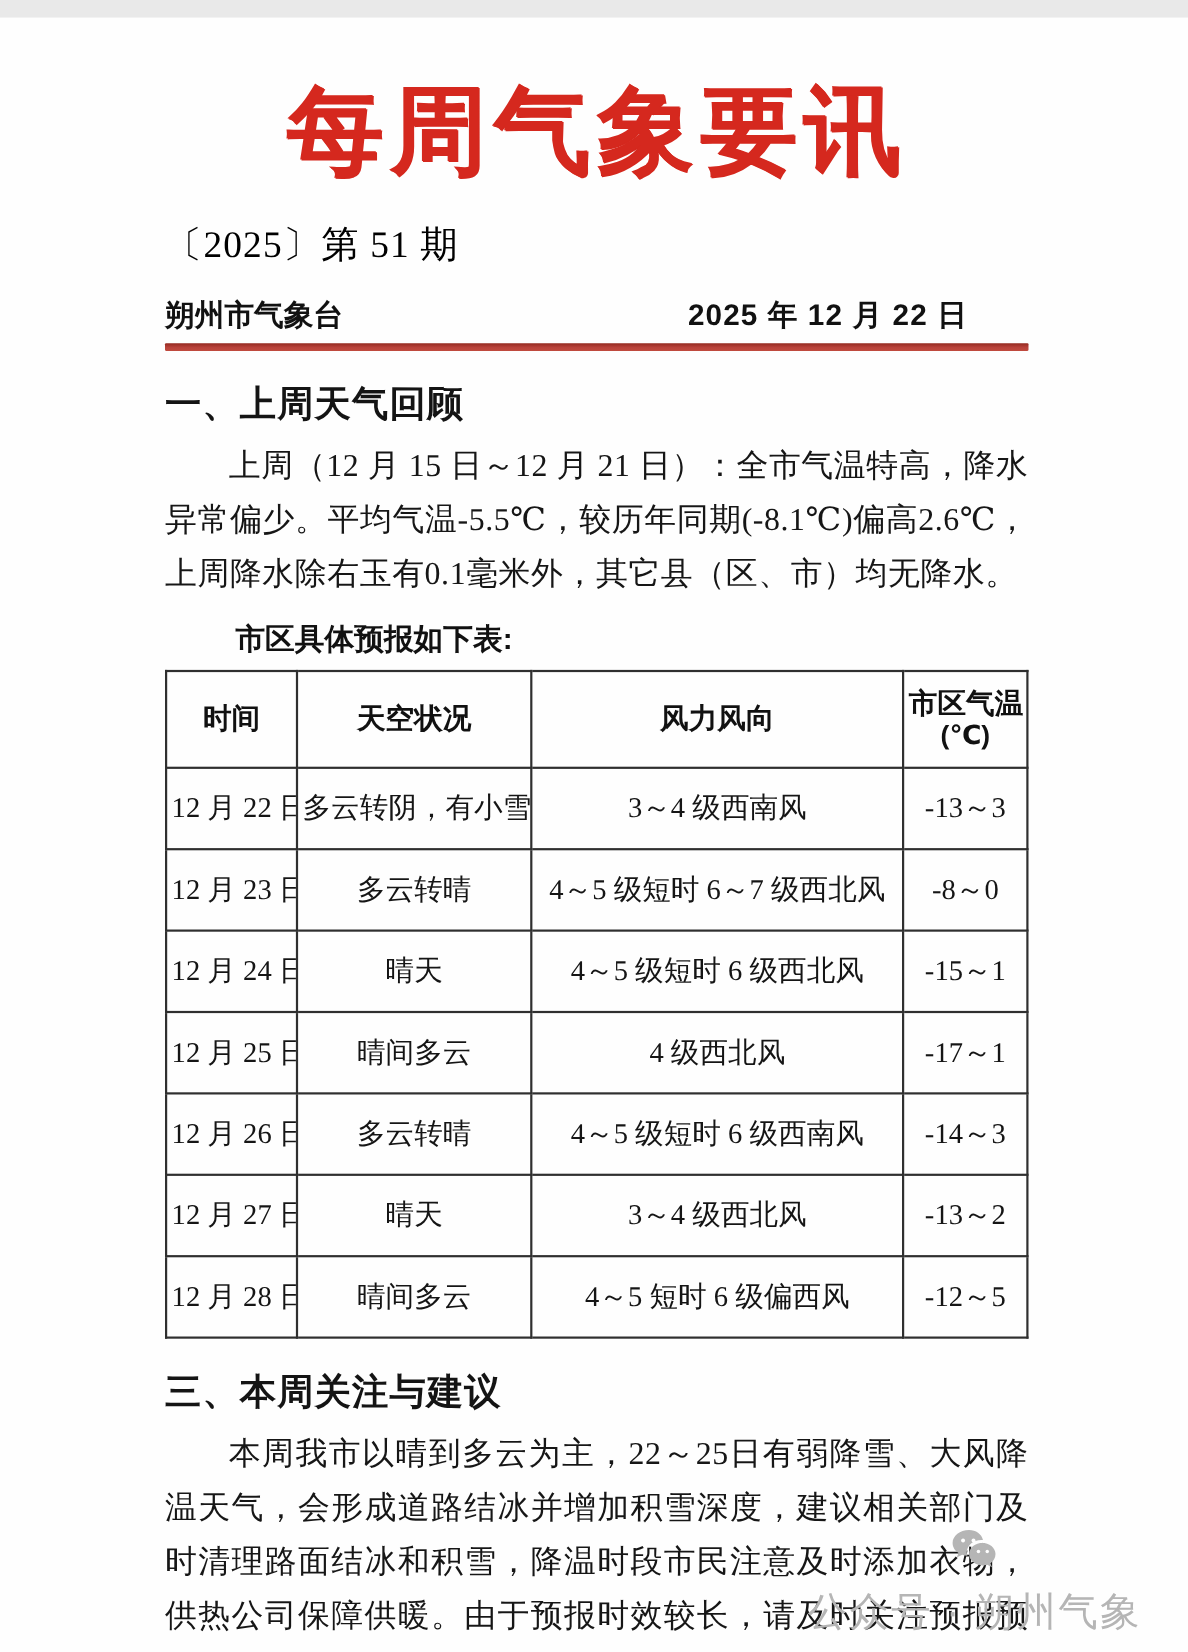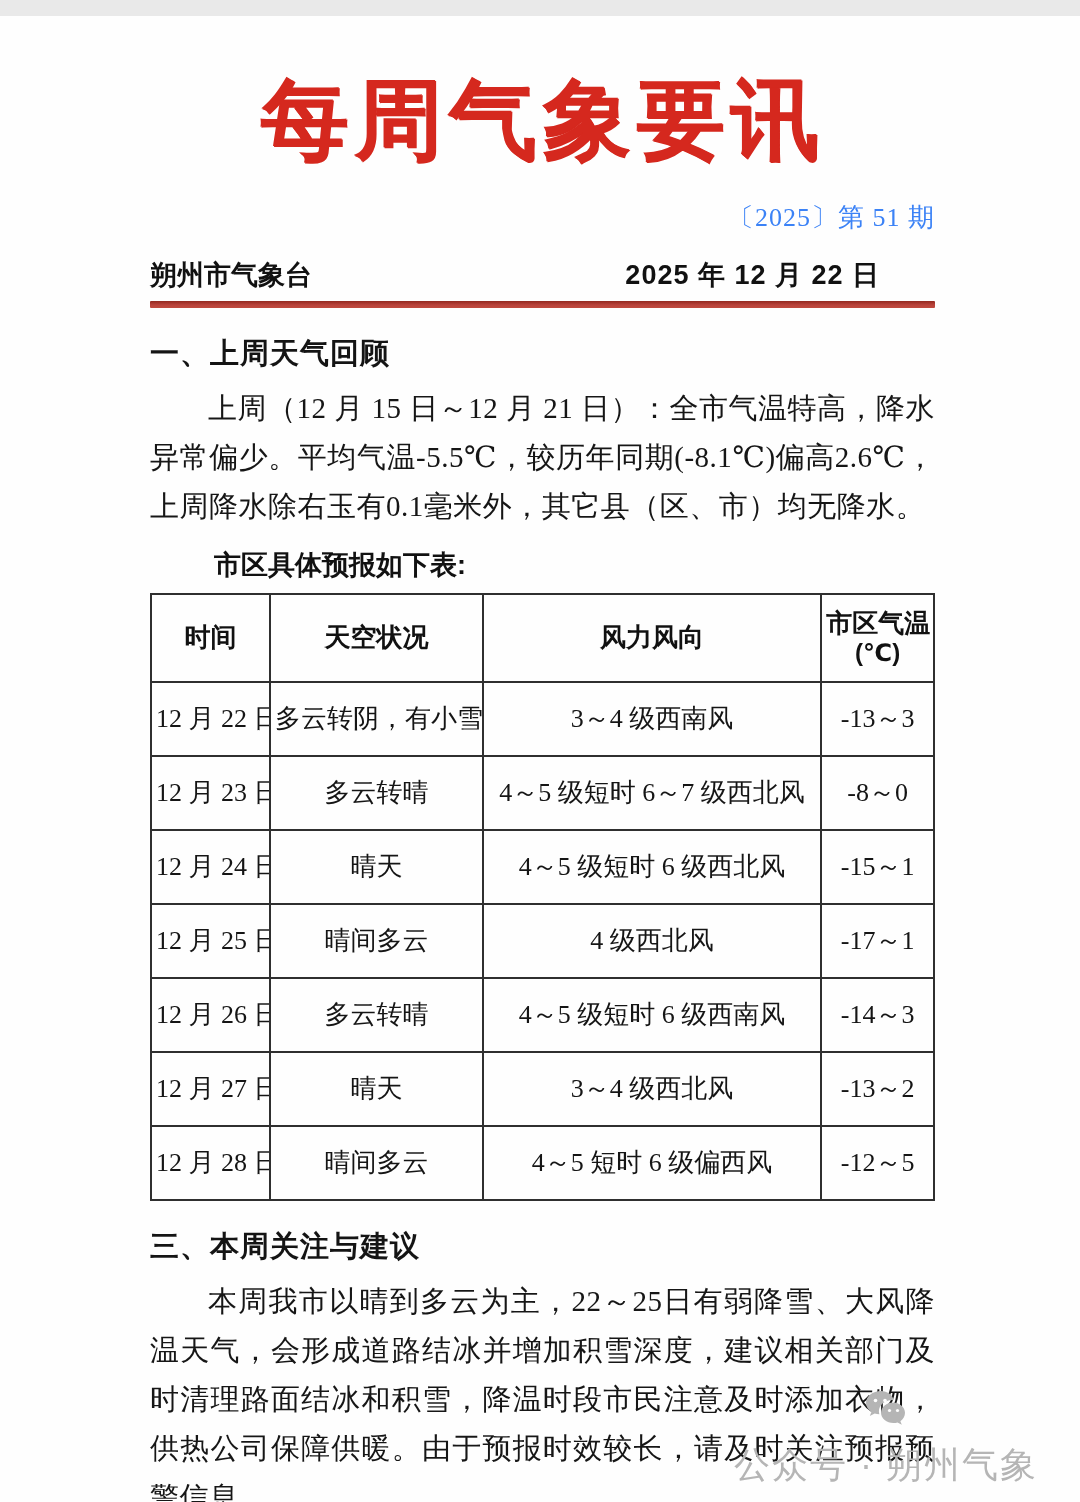--- a/index.html
+++ b/index.html
@@ -23,24 +23,24 @@
     font-family:"Liberation Serif","DejaVu Serif",serif;
     font-weight:900;
     font-size:88px;
     line-height:1.2;
     letter-spacing:6px;
     color:#d5281e;
     text-shadow:1px 1px 0 #d5281e;
   }
   .issue-line{
     margin-top:26px;
-    text-align:right;
-    font-size:26px;
+    text-align:left;
+    font-size:34px;
     letter-spacing:1px;
-    color:#3b82f6;
+    color:#000000;
   }
   .masthead{
     margin-top:22px;
     display:flex;
     justify-content:space-between;
     align-items:baseline;
     font-family:Liberation Sans, sans-serif;
     font-size:27px;
     font-weight:600;
     color:#111;
@@ -52,21 +52,21 @@
   .red-rule{
     margin-top:8px;
     height:7px;
     background:linear-gradient(180deg,#93291f 0%,#b8423a 55%,#c04a3e 100%);
     border-radius:1px;
   }
   .section{margin-top:24px;}
   .section-heading{
     font-family:"Liberation Sans","DejaVu Sans",sans-serif;
     font-weight:700;
-    font-size:29px;
+    font-size:33px;
     letter-spacing:1px;
     color:#141414;
     margin:26px 0 10px 0;
   }
   .section-body{
     font-size:29px;
     line-height:49px;
     text-align:justify;
     text-indent:2em;
     color:#161616;

